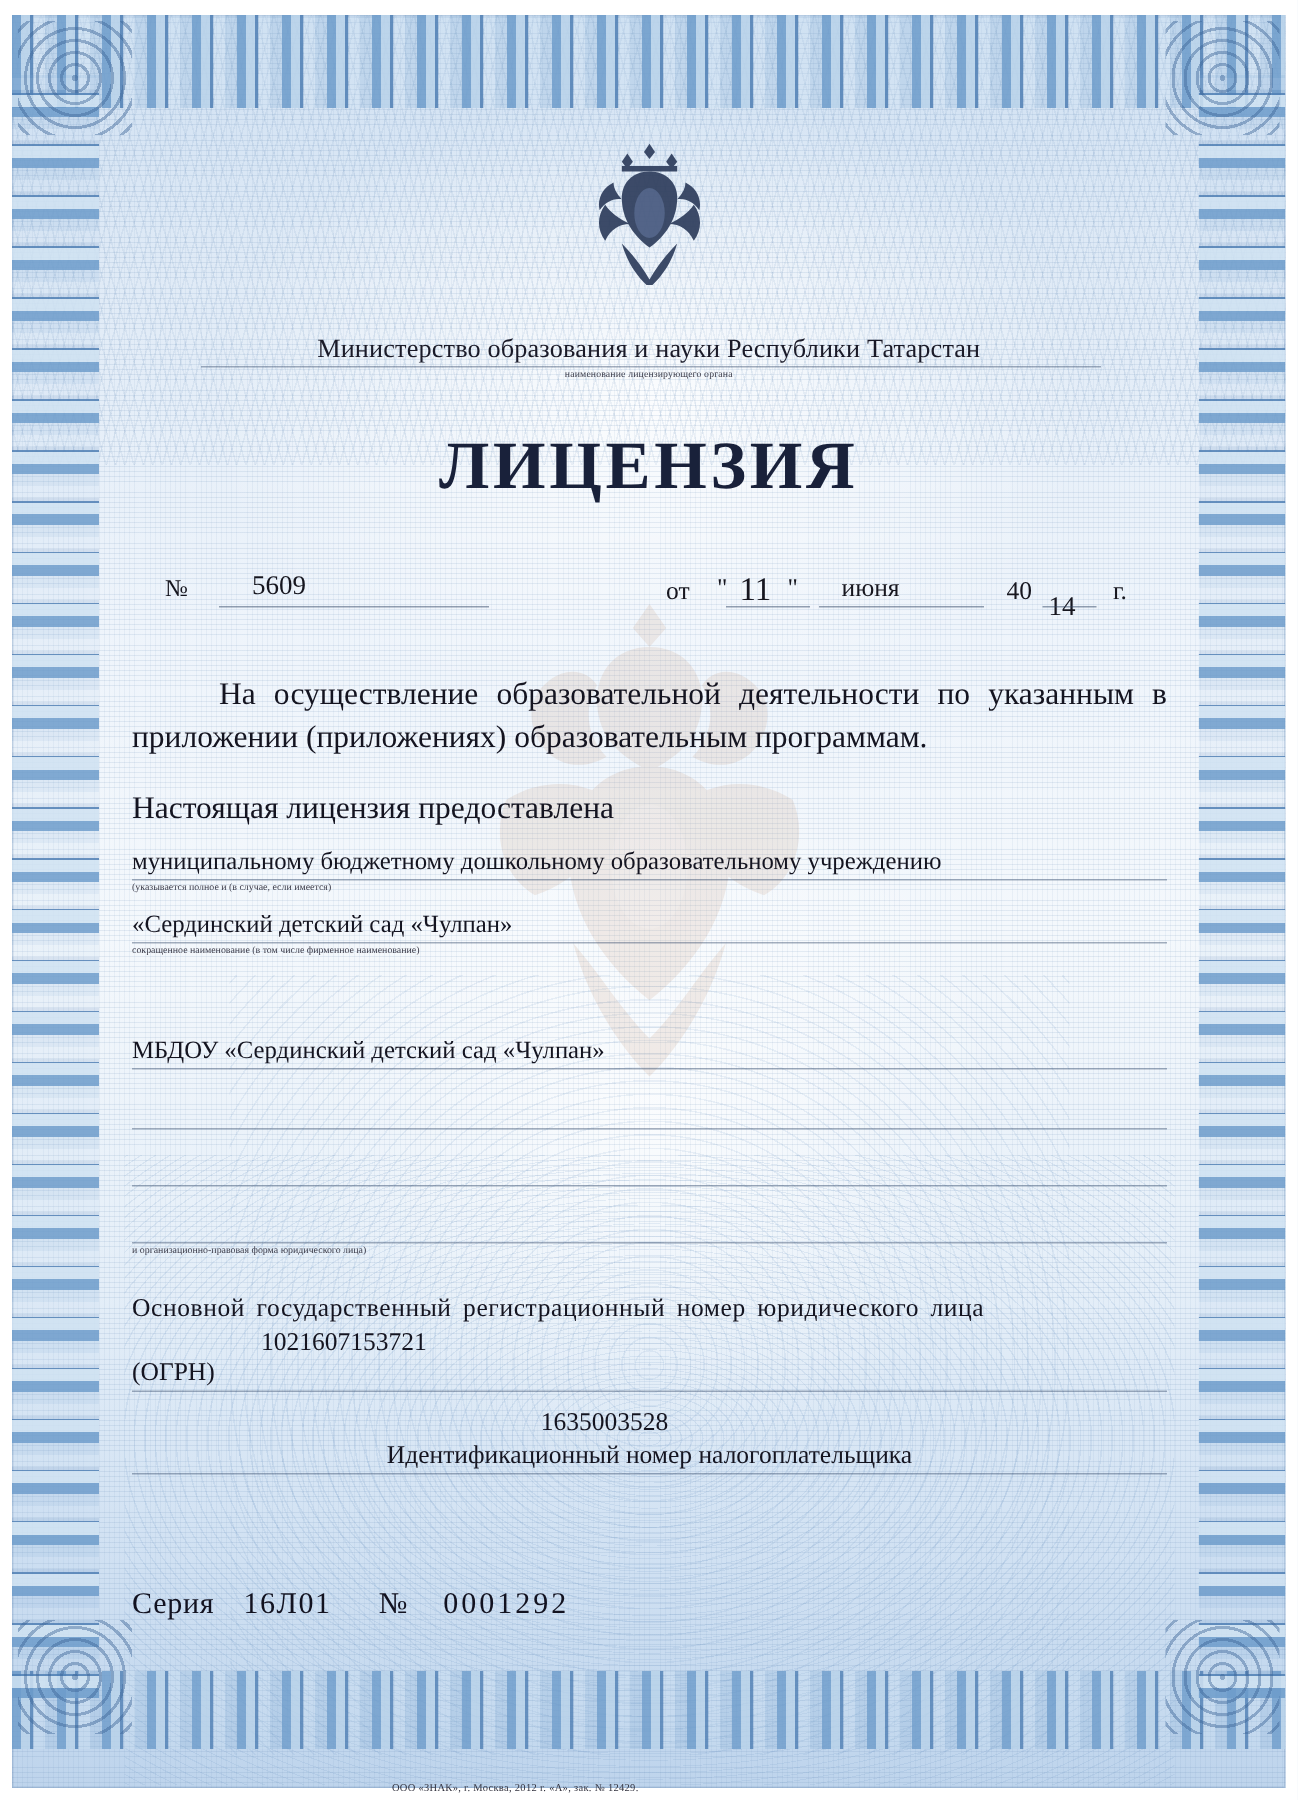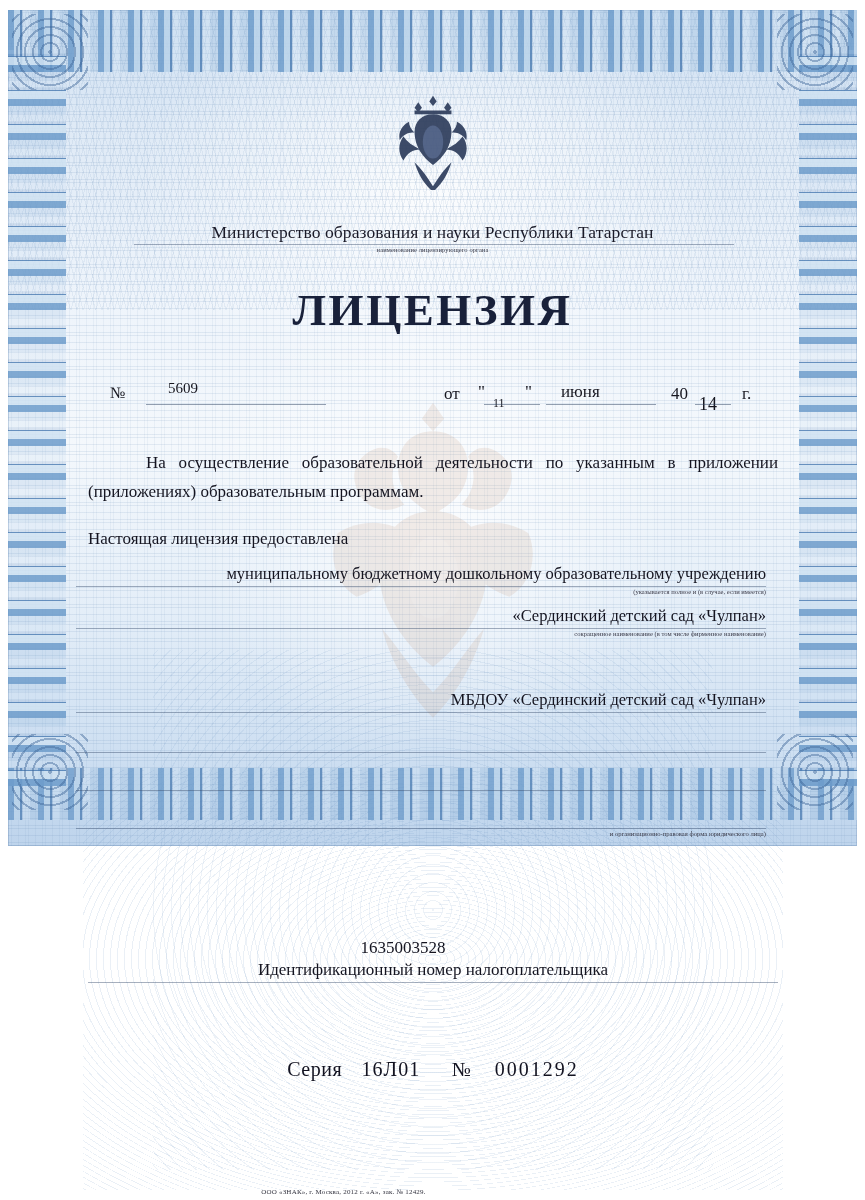--- a/index.html
+++ b/index.html
@@ -17,21 +17,21 @@
     overflow: hidden;
     background: #ffffff;
   }
 
   
   .doc {
     position: absolute;
     left: 8px;
     top: 10px;
     width: 849px;
-    height: 836px;
+    height: 1182px;
     background:
       radial-gradient(ellipse 420px 300px at 50% 22%, rgba(255,255,255,0.85) 0%, rgba(255,255,255,0.0) 70%),
       radial-gradient(ellipse 330px 330px at 50% 62%, rgba(255,255,255,0.75) 0%, rgba(255,255,255,0.0) 72%),
       linear-gradient(180deg, #cfe0f2 0%, #dfeaf6 14%, #eef4fb 34%, #f4f8fc 52%, #e4eef8 72%, #cfe0f2 88%, #bed4ec 100%),
       #dde9f6;
     box-shadow: inset 0 0 0 1px rgba(120,150,185,0.35);
   }
 
   
   .texture {
@@ -220,51 +220,51 @@
   .numline {
     position: absolute;
     top: 302px;
     left: 0;
     width: 717px;
     height: 30px;
     font-size: 17px;
     color: #16161f;
   }
   .numline .lbl-no { position: absolute; left: 36px; top: 6px; font-size: 16px; }
-  .numline .num-val { position: absolute; left: 94px; top: 2px; font-size: 15px; }
+  .numline .num-val { position: absolute; left: 94px; top: 2px; font-size: 18px; }
   .numline .num-rule { position: absolute; left: 72px; top: 26px; width: 180px; border-bottom: 1px solid rgba(50,70,100,0.5); }
   .numline .lbl-ot { position: absolute; left: 370px; top: 6px; }
   .numline .q1 { position: absolute; left: 404px; top: 4px; }
-  .numline .day { position: absolute; left: 419px; top: 18px; font-size: 12px; }
+  .numline .day { position: absolute; left: 419px; top: 2px; font-size: 22px; }
   .numline .q2 { position: absolute; left: 451px; top: 4px; }
   .numline .day-rule { position: absolute; left: 410px; top: 26px; width: 56px; border-bottom: 1px solid rgba(50,70,100,0.5); }
   .numline .month { position: absolute; left: 487px; top: 4px; font-size: 17px; }
   .numline .month-rule { position: absolute; left: 472px; top: 26px; width: 110px; border-bottom: 1px solid rgba(50,70,100,0.5); }
   .numline .yr20 { position: absolute; left: 597px; top: 6px; }
   .numline .yr { position: absolute; left: 625px; top: 16px; font-size: 18px; }
   .numline .yr-rule { position: absolute; left: 621px; top: 26px; width: 36px; border-bottom: 1px solid rgba(50,70,100,0.5); }
   .numline .g { position: absolute; left: 668px; top: 6px; }
 
   .para {
     position: absolute;
     left: 14px;
     width: 690px;
-    font-size: 17px;
+    font-size: 21px;
     color: #141420;
     line-height: 29px;
     text-align: justify;
   }
   .para.p1 { top: 372px; text-indent: 58px; }
   .para.p2 { top: 448px; text-indent: 0; }
 
   .field {
     position: absolute;
-    left: 2px;
+    left: 14px;
     width: 690px;
-    text-align: right;
+    text-align: left;
   }
   .field .val {
     font-size: 16.5px;
     color: #141420;
     display: block;
     padding-bottom: 2px;
   }
   .field .rule {
     border-bottom: 1px solid rgba(60,80,110,0.45);
     width: 100%;
@@ -314,21 +314,21 @@
   .inn-label { display: block; margin-top: 2px; text-align: center; }
   .inn-rule { margin-top: 2px; border-bottom: 1px solid rgba(60,80,110,0.45); width: 100%; }
 
   .serial {
     position: absolute;
     top: 982px;
     left: 14px;
     width: 690px;
     font-size: 20px;
     color: #121220;
-    text-align: center;
+    text-align: left;
     letter-spacing: .5px;
   }
   .serial .s-lbl { margin-right: 14px; }
   .serial .s-ser { margin-right: 26px; letter-spacing: 1px; }
   .serial .s-no { margin-right: 18px; }
   .serial .s-num { letter-spacing: 2px; }
 
   .footer {
     position: absolute;
     left: 0;
@@ -447,20 +447,26 @@
         <span class="val">&nbsp;</span>
         <div class="rule"></div>
       </div>
 
       <div class="field f7">
         <span class="val">&nbsp;</span>
         <div class="rule"></div>
         <span class="cap">и организационно-правовая форма юридического лица)</span>
       </div>
 
+      <div class="ogrn-block">
+        <span class="ogrn-line1">Основной государственный регистрационный номер юридического лица</span>
+        <span class="ogrn-val">1021607153721</span>
+        <span class="ogrn-line2">(ОГРН)</span>
+        <div class="ogrn-rule"></div>
+      </div>
 
       <div class="inn-block">
         <span class="inn-val">1635003528</span>
         <span class="inn-label">Идентификационный номер налогоплательщика</span>
         <div class="inn-rule"></div>
       </div>
 
       <div class="serial">
         <span class="s-lbl">Серия</span>
         <span class="s-ser">16Л01</span>

